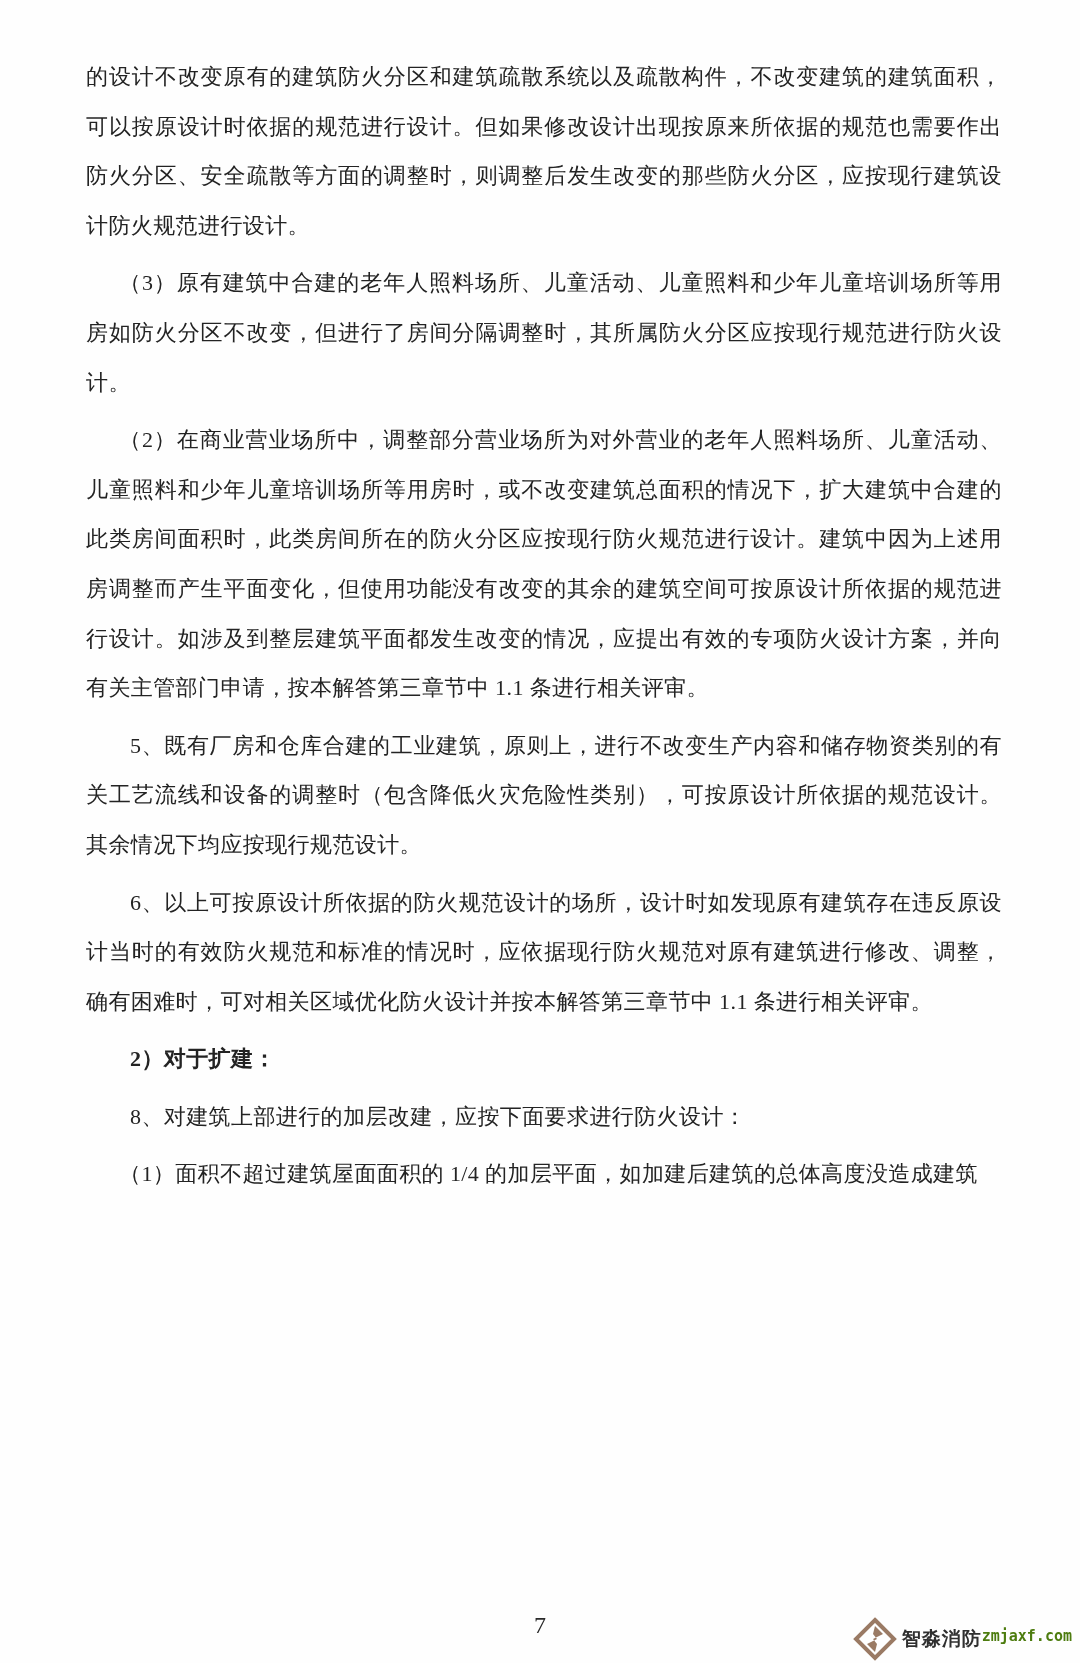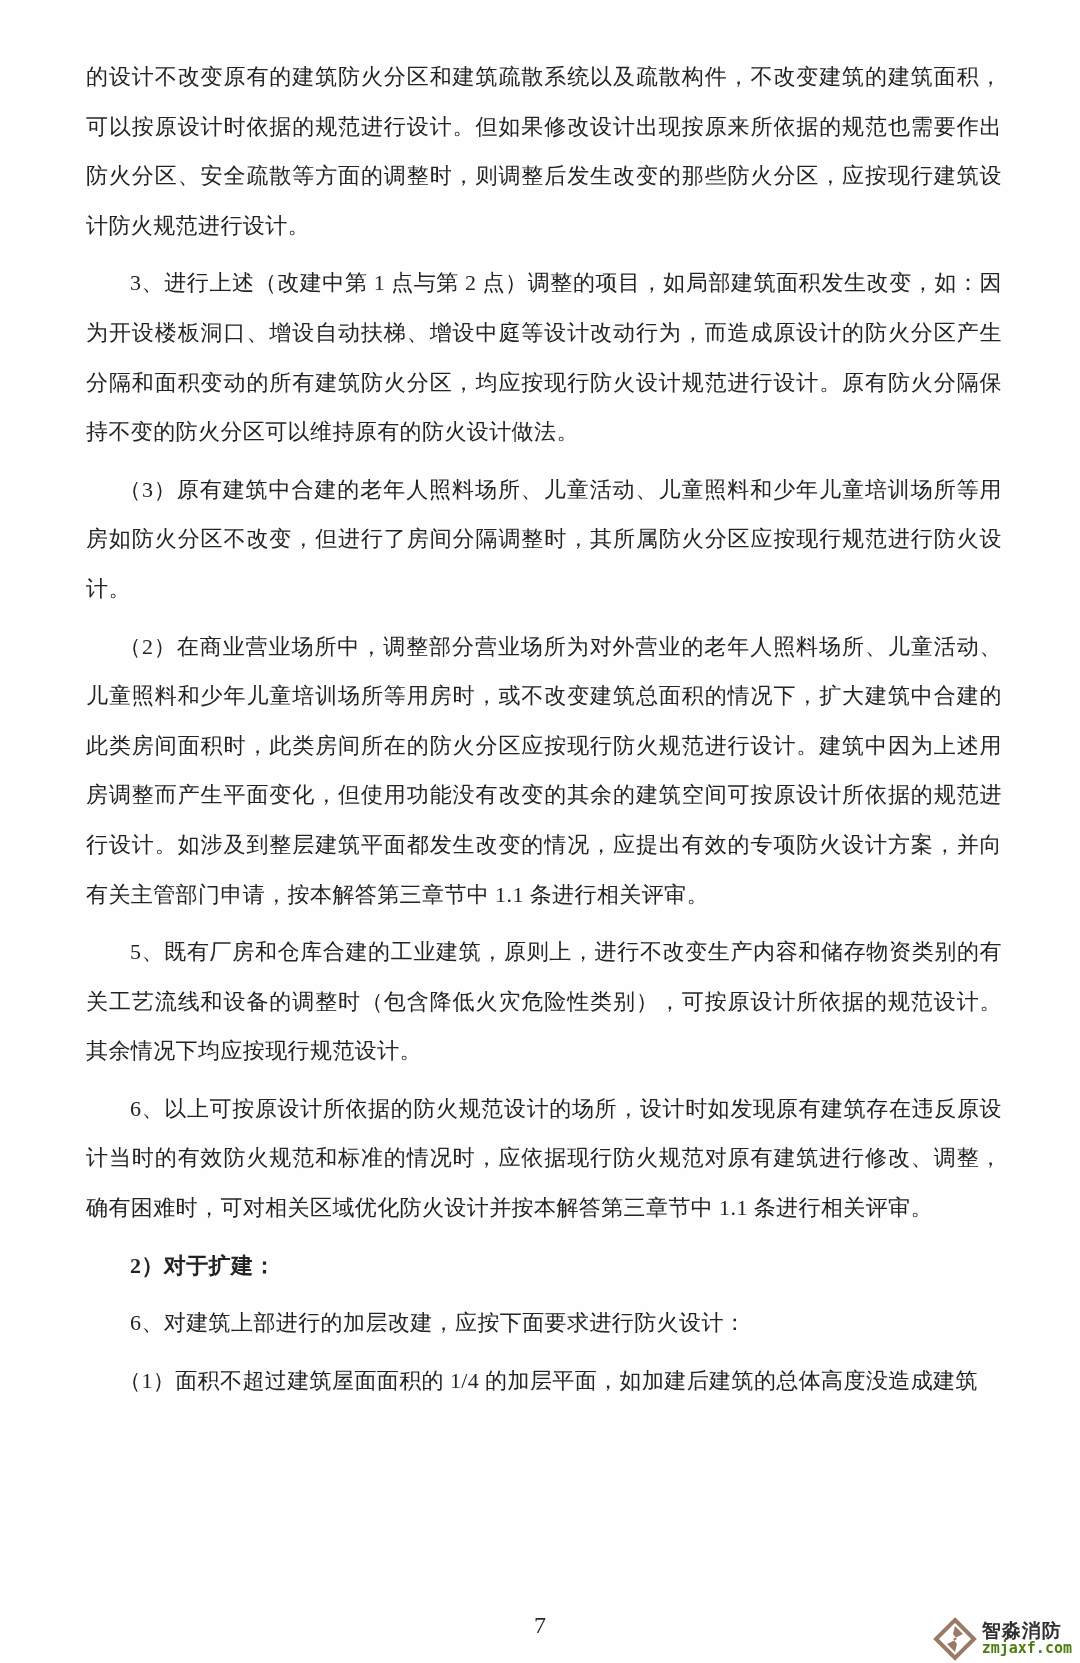--- a/index.html
+++ b/index.html
@@ -61,21 +61,21 @@
     position: absolute;
     top: 1616px;
     right: 8px;
     display: flex;
     align-items: center;
     gap: 4px;
     z-index: 2;
   }
   .brand .brand-text {
     display: flex;
-    flex-direction: column;
+    flex-direction: row;
     line-height: 1.05;
     justify-content: center;
   }
   .brand .brand-title {
     font-size: 19px;
     font-weight: bold;
     color: #2f2f2f;
     letter-spacing: 1px;
     font-family: "Liberation Sans", "DejaVu Sans", sans-serif;
   }
@@ -86,27 +86,26 @@
     font-family: "DejaVu Sans Mono", "Liberation Mono", monospace;
   }
 </style>
 </head>
 <body>
 
 <div class="page">
 
   <main class="content" id="paragraphs">
       <p>的设计不改变原有的建筑防火分区和建筑疏散系统以及疏散构件，不改变建筑的建筑面积，可以按原设计时依据的规范进行设计。但如果修改设计出现按原来所依据的规范也需要作出防火分区、安全疏散等方面的调整时，则调整后发生改变的那些防火分区，应按现行建筑设计防火规范进行设计。</p>
-      <p class="indent-num">3、进行上述（改建中第 1 点与第 2 点）调整的项目，如局部建筑面积发生改变，如：因为开设楼板洞口、增设自动扶梯、增设中庭等设计改动行为，而造成原设计的防火分区产生分隔和面积变动的所有建筑防火分区，均应按现行防火设计规范进行设计。原有防火分隔保持不变的防火分区可以维持原有的防火设计做法。</p>
       <p class="indent-paren">（3）原有建筑中合建的老年人照料场所、儿童活动、儿童照料和少年儿童培训场所等用房如防火分区不改变，但进行了房间分隔调整时，其所属防火分区应按现行规范进行防火设计。</p>
       <p class="indent-paren">（2）在商业营业场所中，调整部分营业场所为对外营业的老年人照料场所、儿童活动、儿童照料和少年儿童培训场所等用房时，或不改变建筑总面积的情况下，扩大建筑中合建的此类房间面积时，此类房间所在的防火分区应按现行防火规范进行设计。建筑中因为上述用房调整而产生平面变化，但使用功能没有改变的其余的建筑空间可按原设计所依据的规范进行设计。如涉及到整层建筑平面都发生改变的情况，应提出有效的专项防火设计方案，并向有关主管部门申请，按本解答第三章节中 1.1 条进行相关评审。</p>
       <p class="indent-num">5、既有厂房和仓库合建的工业建筑，原则上，进行不改变生产内容和储存物资类别的有关工艺流线和设备的调整时（包含降低火灾危险性类别），可按原设计所依据的规范设计。其余情况下均应按现行规范设计。</p>
       <p class="indent-num">6、以上可按原设计所依据的防火规范设计的场所，设计时如发现原有建筑存在违反原设计当时的有效防火规范和标准的情况时，应依据现行防火规范对原有建筑进行修改、调整，确有困难时，可对相关区域优化防火设计并按本解答第三章节中 1.1 条进行相关评审。</p>
       <p class="indent-num bold">2）对于扩建：</p>
-      <p class="indent-num">6、对建筑上部进行的加层改建，应按下面要求进行防火设计：</p>
+      <p class="indent-num">8、对建筑上部进行的加层改建，应按下面要求进行防火设计：</p>
       <p class="indent-paren">（1）面积不超过建筑屋面面积的 1/4 的加层平面，如加建后建筑的总体高度没造成建筑</p>
     </main>
 
 
   <div class="brand">
     <svg width="46" height="46" viewBox="0 0 46 46" aria-hidden="true">
       <g fill="none" stroke="#9a7a64" stroke-width="4" stroke-linejoin="miter">
         <path d="M23 4 L42 23 L23 42 L4 23 Z"></path>
       </g>
       <path d="M23 10 L31 18 L21 23 L25 28 L23 36 L15 28 L25 23 L21 18 Z" fill="#9a7a64"></path>

